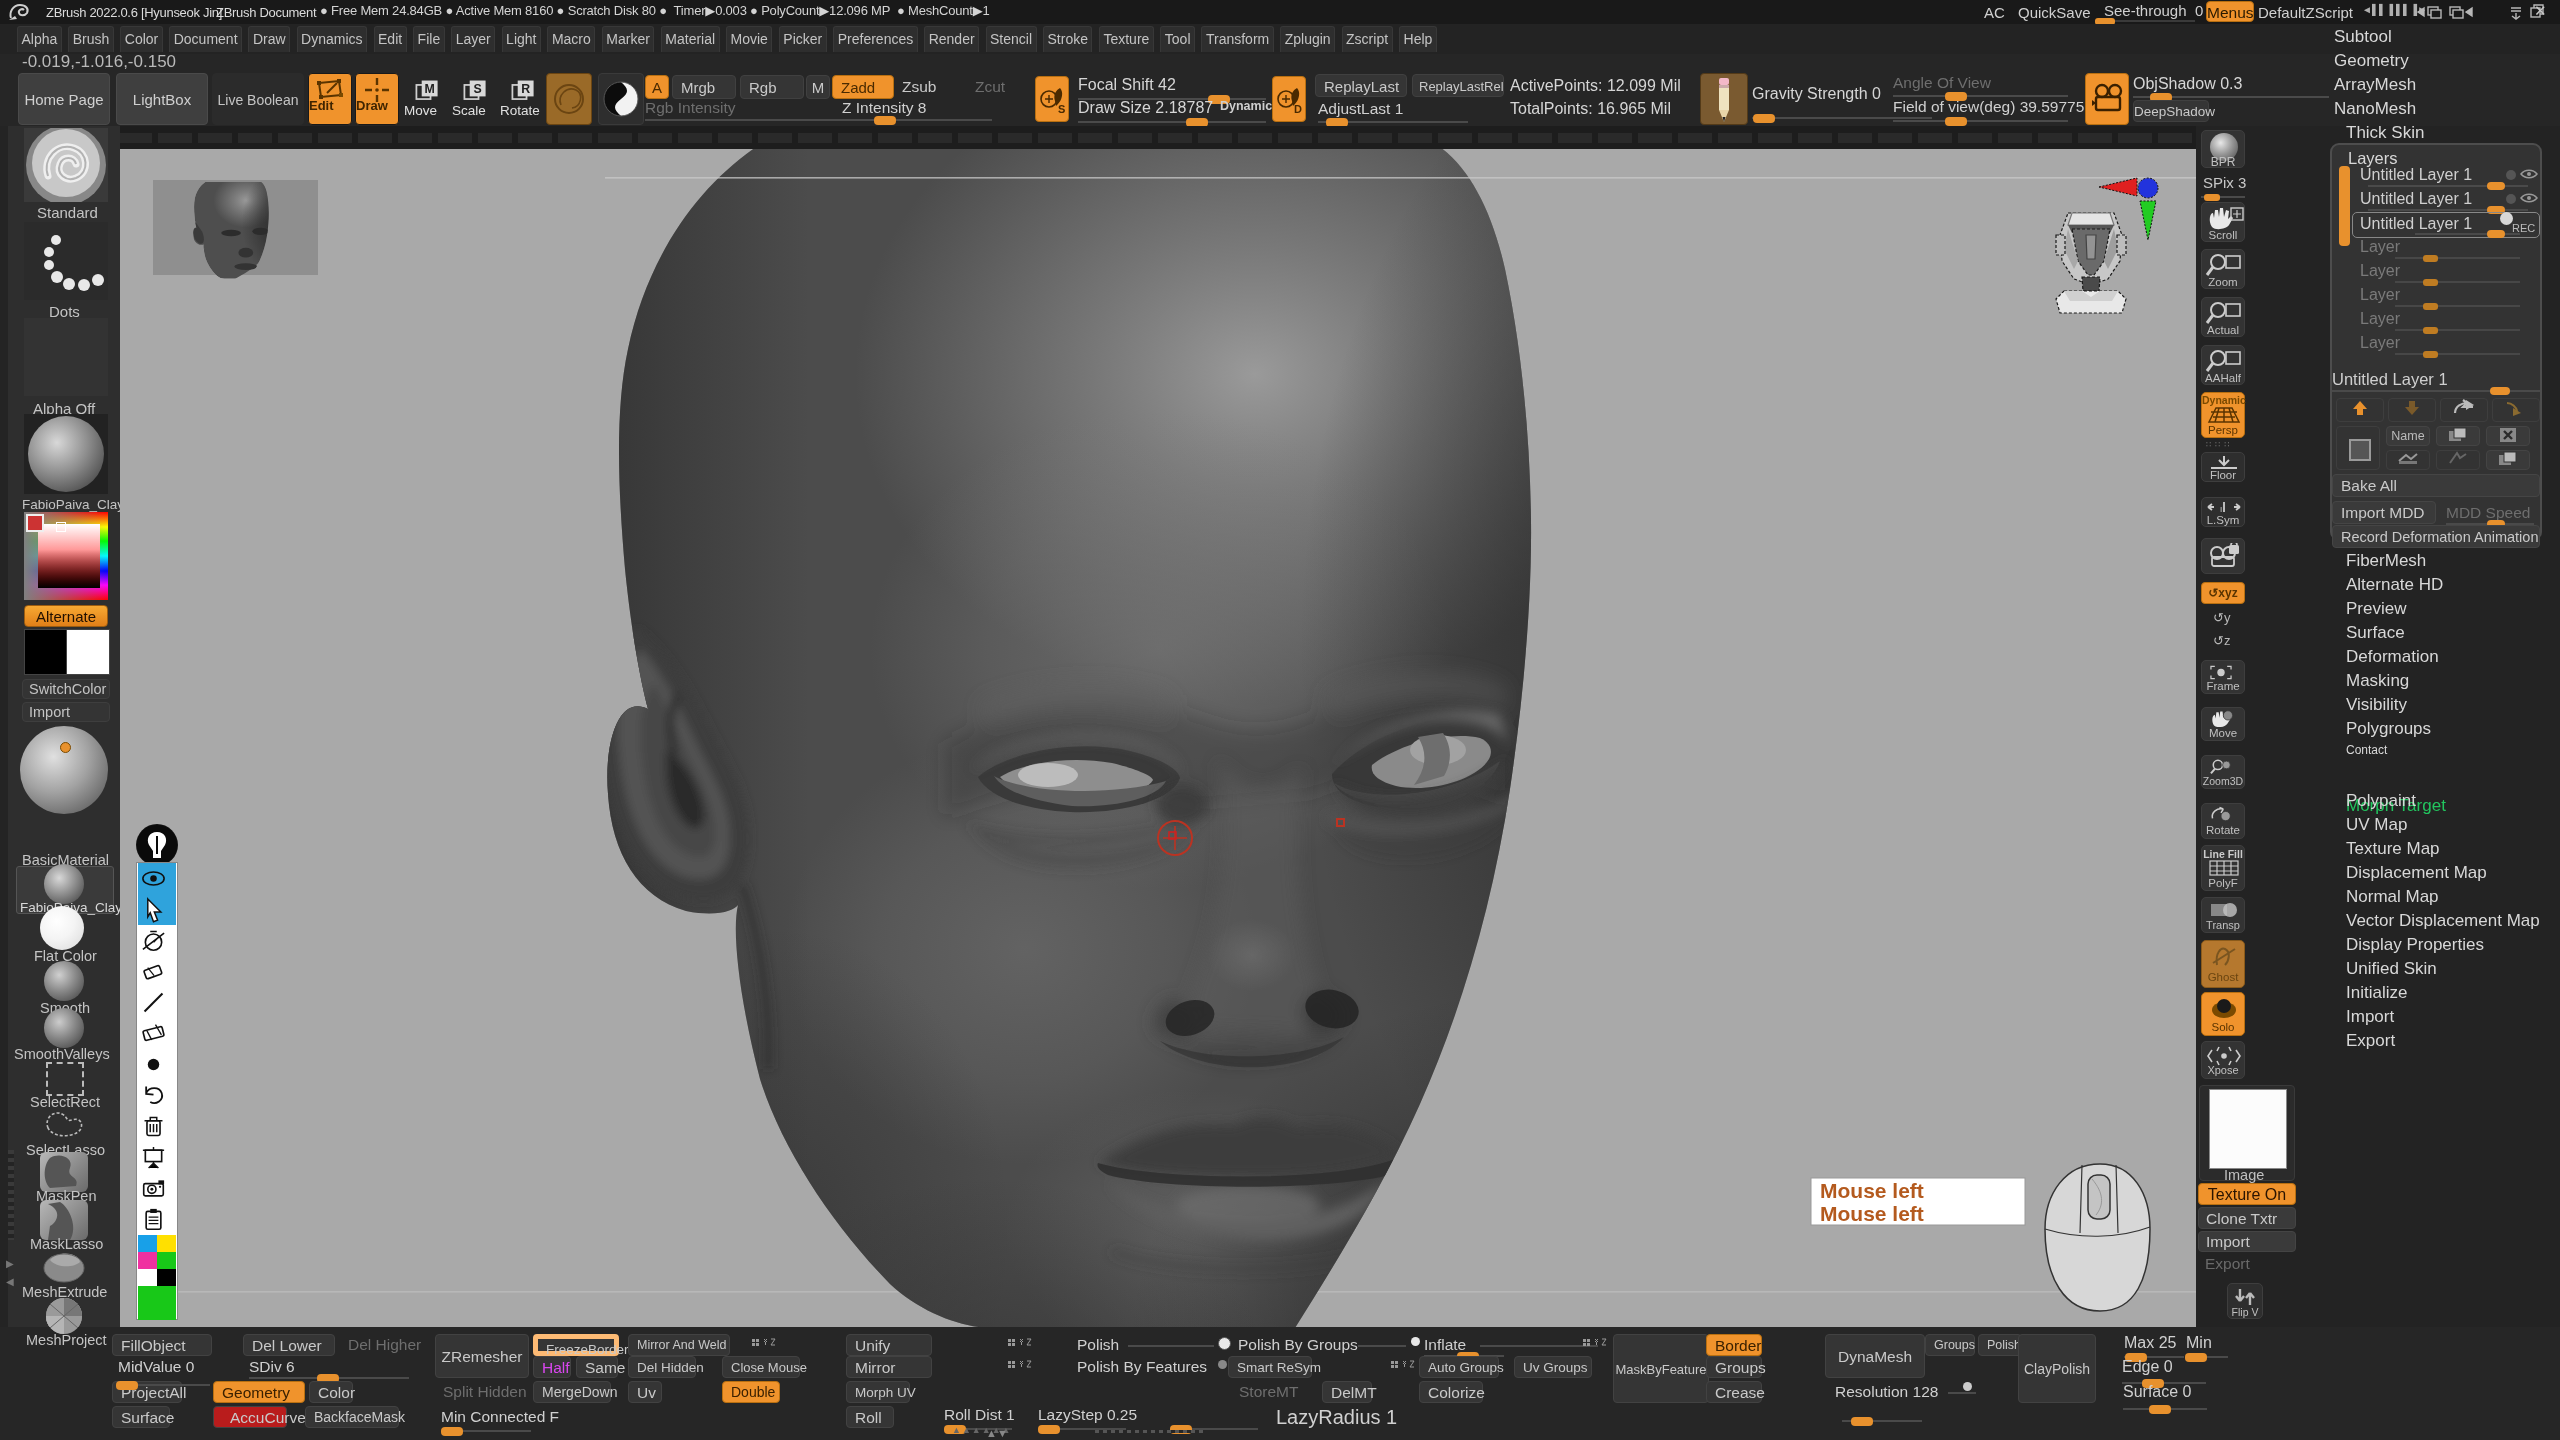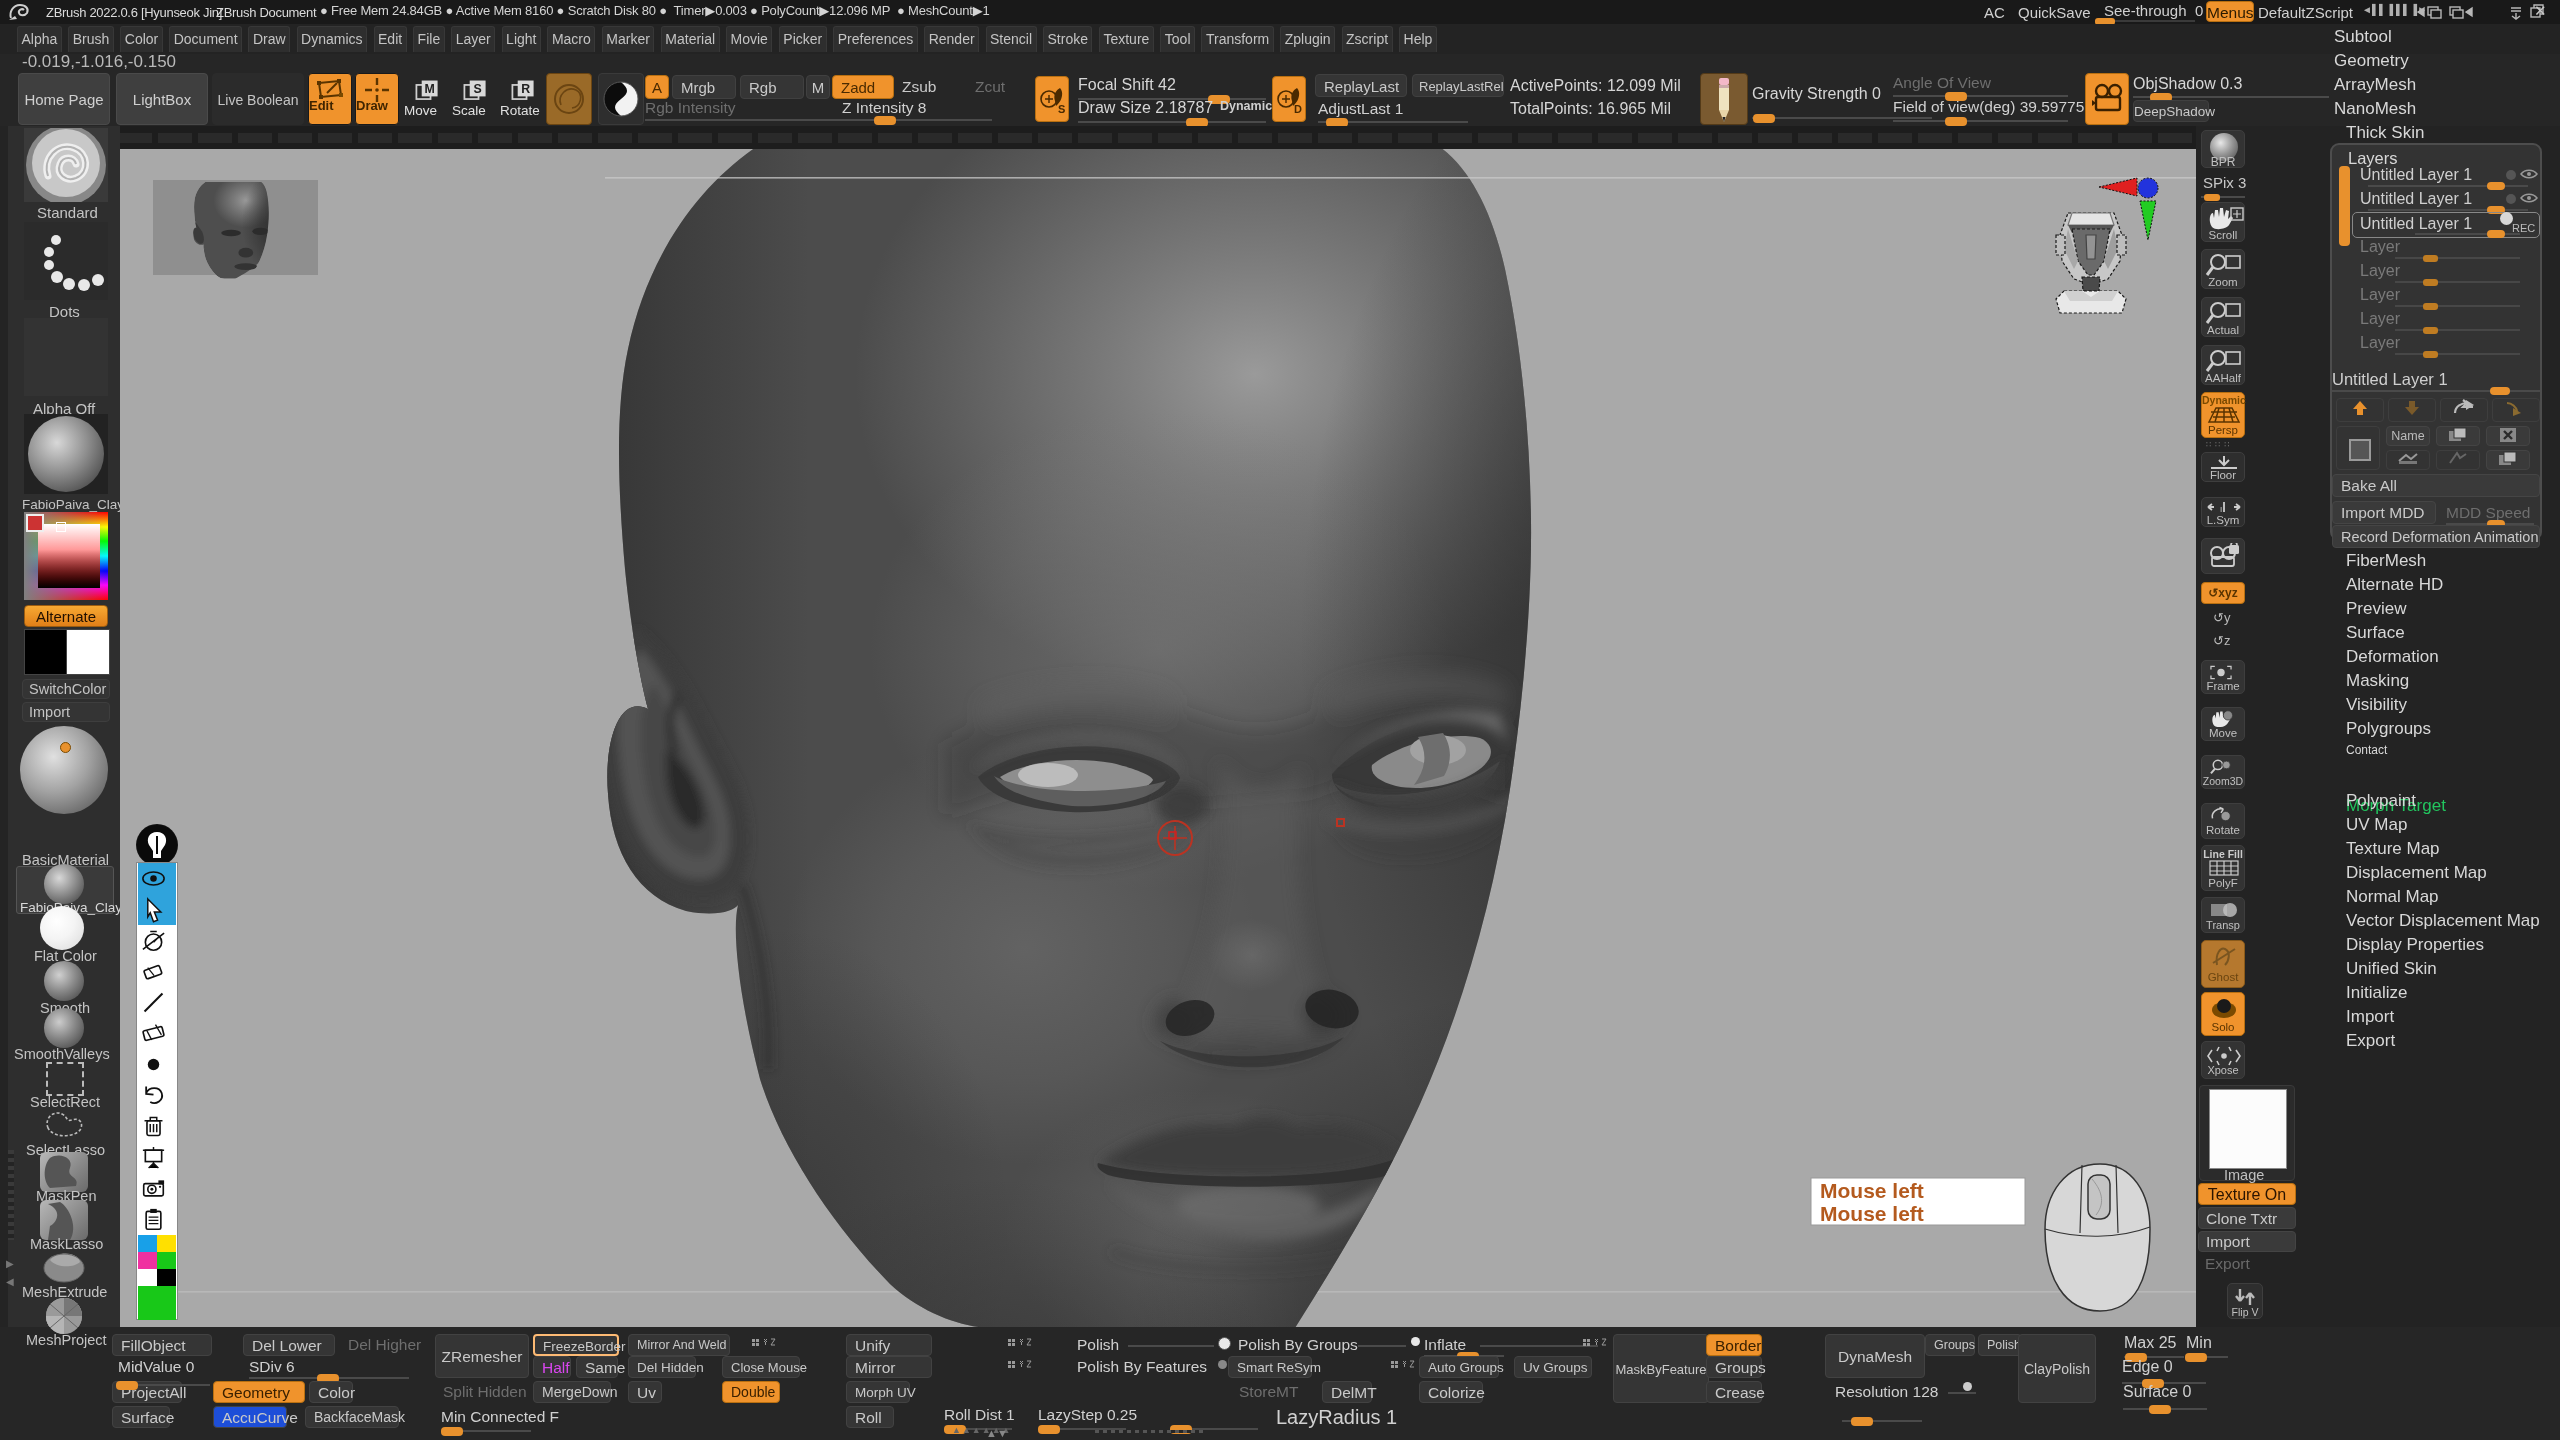--- a/index.html
+++ b/index.html
@@ -807,32 +807,32 @@
 <div class="ab" style="left:26px;top:1332px;font-size:14.5px;color:#c4c4c4;white-space:nowrap;">MeshProject</div>
 <div class="ab" style="left:112px;top:1334px;width:100px;height:22px;background:#353535;color:#c9c9c9;border:1px solid #424242;border-radius:4px;font-size:15.5px;line-height:21px;text-align:left;padding-left:8px;box-sizing:border-box;white-space:nowrap;">FillObject</div>
 <div class="ab" style="left:118px;top:1358px;font-size:15.5px;color:#d0d0d0;white-space:nowrap;">MidValue 0</div>
 <div class="ab" style="left:112px;top:1381px;width:70px;height:22px;background:#353535;color:#c9c9c9;border:1px solid #424242;border-radius:4px;font-size:15.5px;line-height:21px;text-align:left;padding-left:8px;box-sizing:border-box;white-space:nowrap;">ProjectAll</div>
 <div class="ab" style="left:112px;top:1406px;width:58px;height:22px;background:#353535;color:#c9c9c9;border:1px solid #424242;border-radius:4px;font-size:15.5px;line-height:21px;text-align:left;padding-left:8px;box-sizing:border-box;white-space:nowrap;">Surface</div>
 <div class="ab" style="left:118px;top:1384px;width:92px;height:2px;background:#4a4a4a;"></div>
 <div class="ab" style="left:116px;top:1381px;width:22px;height:9px;background:#e8912d;border-radius:4px;"></div>
 <div class="ab" style="left:243px;top:1334px;width:92px;height:22px;background:#353535;color:#c9c9c9;border:1px solid #424242;border-radius:4px;font-size:15.5px;line-height:21px;text-align:left;padding-left:8px;box-sizing:border-box;white-space:nowrap;">Del Lower</div>
 <div class="ab" style="left:249px;top:1358px;font-size:15.5px;color:#d0d0d0;white-space:nowrap;">SDiv 6</div>
 <div class="ab" style="left:213px;top:1381px;width:92px;height:22px;background:#f0932c;color:#3a2000;border:1px solid #b86f10;border-radius:4px;font-size:15.5px;line-height:21px;text-align:left;padding-left:8px;box-sizing:border-box;white-space:nowrap;">Geometry</div>
-<div class="ab" style="left:213px;top:1406px;width:74px;height:22px;background:#1d4ed8;color:#c9c9c9;border:1px solid #424242;border-radius:4px;font-size:15.5px;line-height:21px;text-align:left;padding-left:8px;box-sizing:border-box;white-space:nowrap;">AccuCurve</div>
+<div class="ab" style="left:213px;top:1406px;width:74px;height:22px;background:#b91c1c;color:#c9c9c9;border:1px solid #424242;border-radius:4px;font-size:15.5px;line-height:21px;text-align:left;padding-left:16px;box-sizing:border-box;white-space:nowrap;">AccuCurve</div>
 <div class="ab" style="left:249px;top:1377px;width:160px;height:2px;background:#4a4a4a;"></div>
 <div class="ab" style="left:317px;top:1374px;width:22px;height:9px;background:#e8912d;border-radius:4px;"></div>
 <div class="ab" style="left:348px;top:1336px;font-size:15.5px;color:#6e6e6e;white-space:nowrap;">Del Higher</div>
 <div class="ab" style="left:309px;top:1381px;width:44px;height:22px;background:#353535;color:#c9c9c9;border:1px solid #424242;border-radius:4px;font-size:15.5px;line-height:21px;text-align:left;padding-left:8px;box-sizing:border-box;white-space:nowrap;">Color</div>
 <div class="ab" style="left:305px;top:1406px;width:94px;height:22px;background:#353535;color:#c9c9c9;border:1px solid #424242;border-radius:4px;font-size:14px;line-height:21px;text-align:left;padding-left:8px;box-sizing:border-box;white-space:nowrap;">BackfaceMask</div>
 <div class="ab" style="left:435px;top:1334px;width:94px;height:44px;background:#353535;color:#c9c9c9;border:1px solid #424242;border-radius:4px;font-size:15.5px;line-height:44px;text-align:center;box-sizing:border-box;white-space:nowrap;">ZRemesher</div>
 <div class="ab" style="left:443px;top:1383px;font-size:15.5px;color:#6e6e6e;white-space:nowrap;">Split Hidden</div>
 <div class="ab" style="left:441px;top:1408px;font-size:15.5px;color:#d0d0d0;white-space:nowrap;">Min Connected F</div>
 <div class="ab" style="left:441px;top:1430px;width:90px;height:2px;background:#4a4a4a;"></div>
 <div class="ab" style="left:441px;top:1427px;width:22px;height:9px;background:#e8912d;border-radius:4px;"></div>
-<div class="ab" style="left:533px;top:1334px;width:86px;height:22px;background:#353535;color:#c9c9c9;border:2px solid #fdba74;border-radius:4px;font-size:13.5px;line-height:21px;text-align:left;padding-left:8px;box-sizing:border-box;white-space:nowrap;">FreezeBorder</div>
+<div class="ab" style="left:533px;top:1334px;width:86px;height:22px;background:#353535;color:#c9c9c9;border:5px solid #fdba74;border-radius:4px;font-size:13.5px;line-height:21px;text-align:left;padding-left:8px;box-sizing:border-box;white-space:nowrap;">FreezeBorder</div>
 <div class="ab" style="left:533px;top:1356px;width:38px;height:22px;background:#353535;color:#d946ef;border:1px solid #424242;border-radius:4px;font-size:15.5px;line-height:21px;text-align:left;padding-left:8px;box-sizing:border-box;white-space:nowrap;">Half</div>
 <div class="ab" style="left:576px;top:1356px;width:42px;height:22px;background:#353535;color:#c9c9c9;border:1px solid #424242;border-radius:4px;font-size:15.5px;line-height:21px;text-align:left;padding-left:8px;box-sizing:border-box;white-space:nowrap;">Same</div>
 <div class="ab" style="left:533px;top:1381px;width:78px;height:22px;background:#353535;color:#c9c9c9;border:1px solid #424242;border-radius:4px;font-size:14px;line-height:21px;text-align:left;padding-left:8px;box-sizing:border-box;white-space:nowrap;">MergeDown</div>
 <div class="ab" style="left:628px;top:1334px;width:102px;height:22px;background:#353535;color:#c9c9c9;border:1px solid #424242;border-radius:4px;font-size:12.5px;line-height:21px;text-align:left;padding-left:8px;box-sizing:border-box;white-space:nowrap;">Mirror And Weld</div>
 <svg class="ab" style="left:752px;top:1337px" width="26" height="12" viewBox="0 0 26 12">
     <g fill="#999">
       <rect x="0" y="2" width="3" height="3"></rect>
       <rect x="4" y="2" width="3" height="3"></rect>
       <rect x="0" y="6" width="3" height="3"></rect>
       <rect x="4" y="6" width="3" height="3"></rect>

